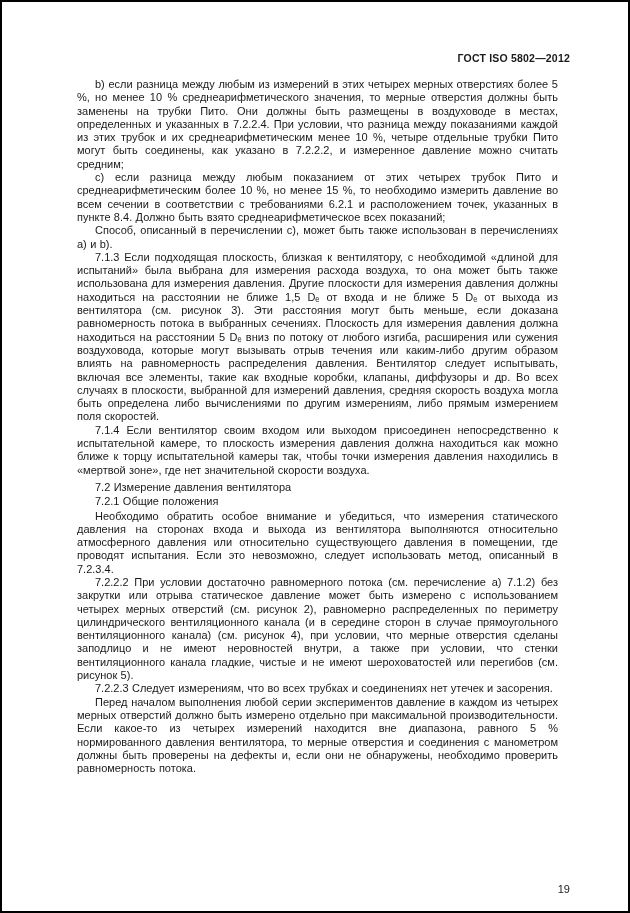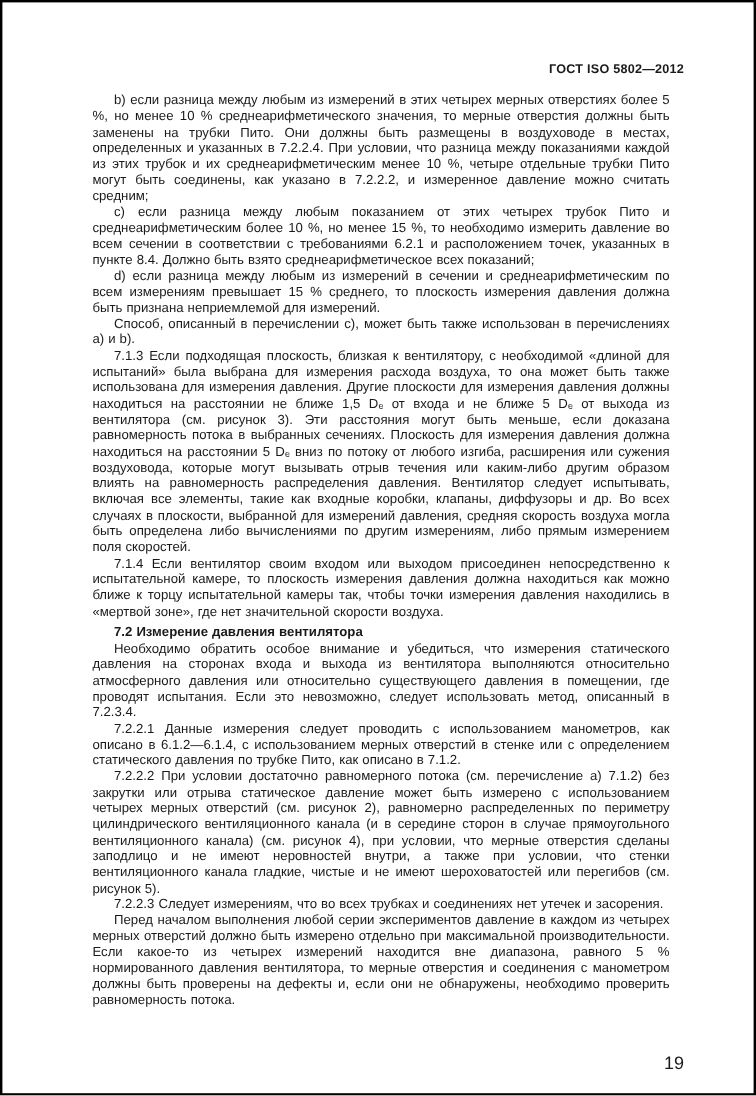--- a/index.html
+++ b/index.html
@@ -36,51 +36,50 @@
     text-align: justify;
   }
   .body-text p {
     margin: 0;
     font-size: 11px;
     line-height: 13.3px;
     text-indent: 18px;
     word-spacing: 0.3px;
   }
   .body-text p.heading {
-    font-weight: bold;
+    font-weight: normal;
     margin-top: 4px;
     margin-bottom: 1px;
   }
   .body-text p.heading + p.heading {
     margin-top: 1px;
   }
   .footer {
     position: absolute;
     bottom: 16px;
     right: 58px;
-    font-size: 15px;
+    font-size: 11px;
   }
 </style>
 </head>
 <body>
 
 <div class="page">
   <div class="header">
     <span>ГОСТ ISO 5802—2012</span>
   </div>
   <div class="body-text">
       <p class="para">b) если разница между любым из измерений в этих четырех мерных отверстиях более 5 %, но менее 10 % среднеарифметического значения, то мерные отверстия должны быть заменены на трубки Пито. Они должны быть размещены в воздуховоде в местах, определенных и указанных в 7.2.2.4. При условии, что разница между показаниями каждой из этих трубок и их среднеарифметическим менее 10 %, четыре отдельные трубки Пито могут быть соединены, как указано в 7.2.2.2, и измеренное давление можно считать средним;</p>
       <p class="para">c) если разница между любым показанием от этих четырех трубок Пито и среднеарифметическим более 10 %, но менее 15 %, то необходимо измерить давление во всем сечении в соответствии с требованиями 6.2.1 и расположением точек, указанных в пункте 8.4. Должно быть взято среднеарифметическое всех показаний;</p>
-      <p class="para">d) если разница между любым из измерений в сечении и среднеарифметическим по всем измерениям превышает 15 % среднего, то плоскость измерения давления должна быть признана неприемлемой для измерений.</p>
       <p class="para">Способ, описанный в перечислении c), может быть также использован в перечислениях a) и b).</p>
       <p class="para">7.1.3 Если подходящая плоскость, близкая к вентилятору, с необходимой «длиной для испытаний» была выбрана для измерения расхода воздуха, то она может быть также использована для измерения давления. Другие плоскости для измерения давления должны находиться на расстоянии не ближе 1,5 Dₑ от входа и не ближе 5 Dₑ от выхода из вентилятора (см. рисунок 3). Эти расстояния могут быть меньше, если доказана равномерность потока в выбранных сечениях. Плоскость для измерения давления должна находиться на расстоянии 5 Dₑ вниз по потоку от любого изгиба, расширения или сужения воздуховода, которые могут вызывать отрыв течения или каким-либо другим образом влиять на равномерность распределения давления. Вентилятор следует испытывать, включая все элементы, такие как входные коробки, клапаны, диффузоры и др. Во всех случаях в плоскости, выбранной для измерений давления, средняя скорость воздуха могла быть определена либо вычислениями по другим измерениям, либо прямым измерением поля скоростей.</p>
       <p class="para">7.1.4 Если вентилятор своим входом или выходом присоединен непосредственно к испытательной камере, то плоскость измерения давления должна находиться как можно ближе к торцу испытательной камеры так, чтобы точки измерения давления находились в «мертвой зоне», где нет значительной скорости воздуха.</p>
       <p class="heading">7.2 Измерение давления вентилятора</p>
+      <p class="heading">7.2.1 Общие положения</p>
       <p class="para">Необходимо обратить особое внимание и убедиться, что измерения статического давления на сторонах входа и выхода из вентилятора выполняются относительно атмосферного давления или относительно существующего давления в помещении, где проводят испытания. Если это невозможно, следует использовать метод, описанный в 7.2.3.4.</p>
-      <p class="para">7.2.2.1 Данные измерения следует проводить с использованием манометров, как описано в 6.1.2—6.1.4, с использованием мерных отверстий в стенке или с определением статического давления по трубке Пито, как описано в 7.1.2.</p>
       <p class="para">7.2.2.2 При условии достаточно равномерного потока (см. перечисление а) 7.1.2) без закрутки или отрыва статическое давление может быть измерено с использованием четырех мерных отверстий (см. рисунок 2), равномерно распределенных по периметру цилиндрического вентиляционного канала (и в середине сторон в случае прямоугольного вентиляционного канала) (см. рисунок 4), при условии, что мерные отверстия сделаны заподлицо и не имеют неровностей внутри, а также при условии, что стенки вентиляционного канала гладкие, чистые и не имеют шероховатостей или перегибов (см. рисунок 5).</p>
       <p class="para">7.2.2.3 Следует измерениям, что во всех трубках и соединениях нет утечек и засорения.</p>
       <p class="para">Перед началом выполнения любой серии экспериментов давление в каждом из четырех мерных отверстий должно быть измерено отдельно при максимальной производительности. Если какое-то из четырех измерений находится вне диапазона, равного 5 % нормированного давления вентилятора, то мерные отверстия и соединения с манометром должны быть проверены на дефекты и, если они не обнаружены, необходимо проверить равномерность потока.</p>
     </div>
   <div class="footer">
     <span>19</span>
   </div>
 </div>
 
 </body></html>

